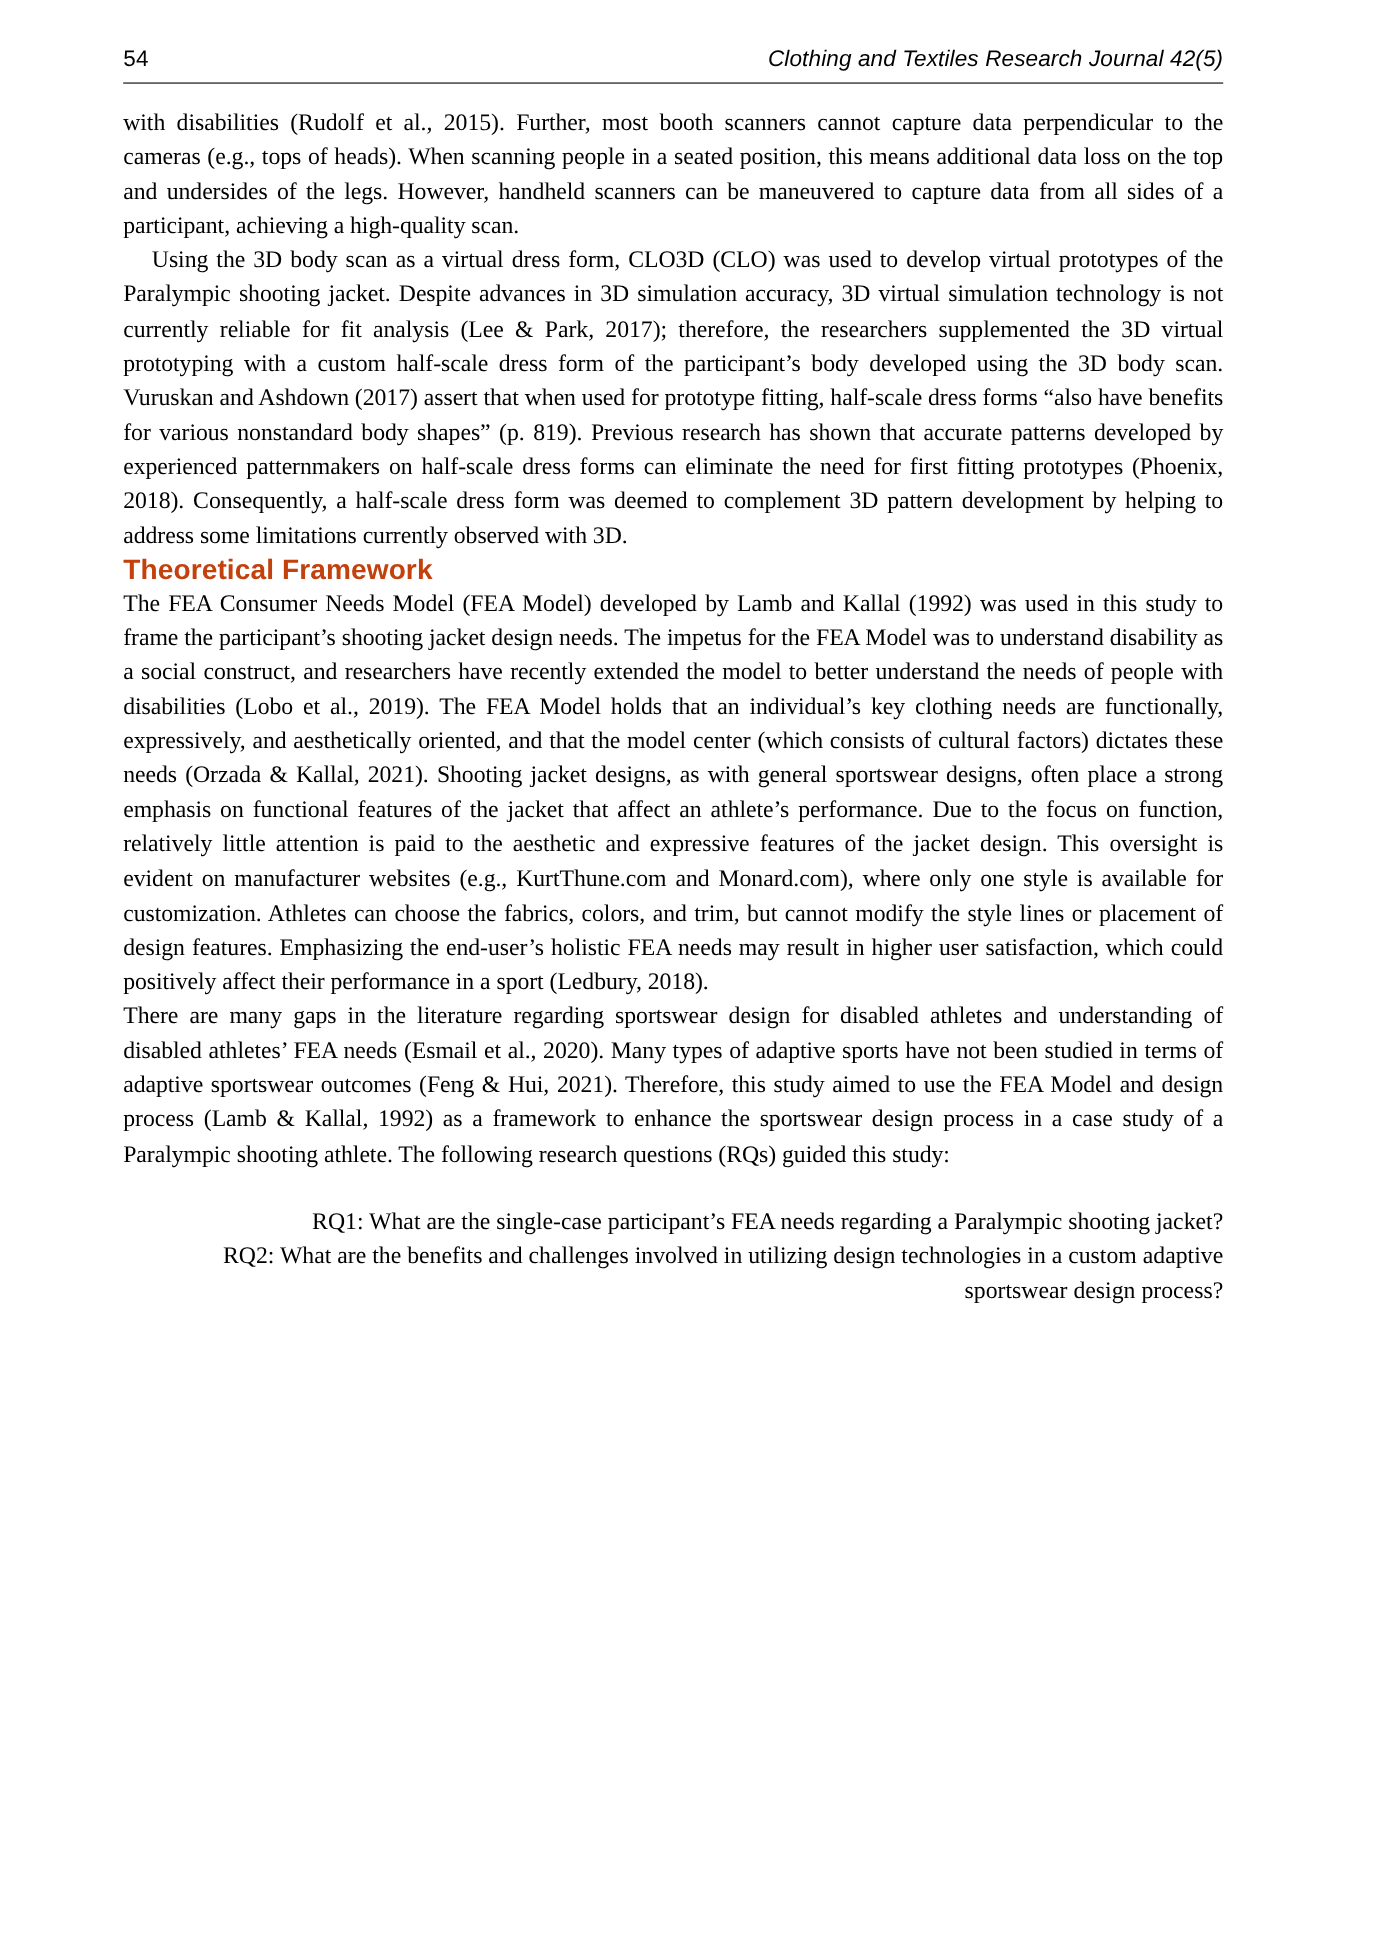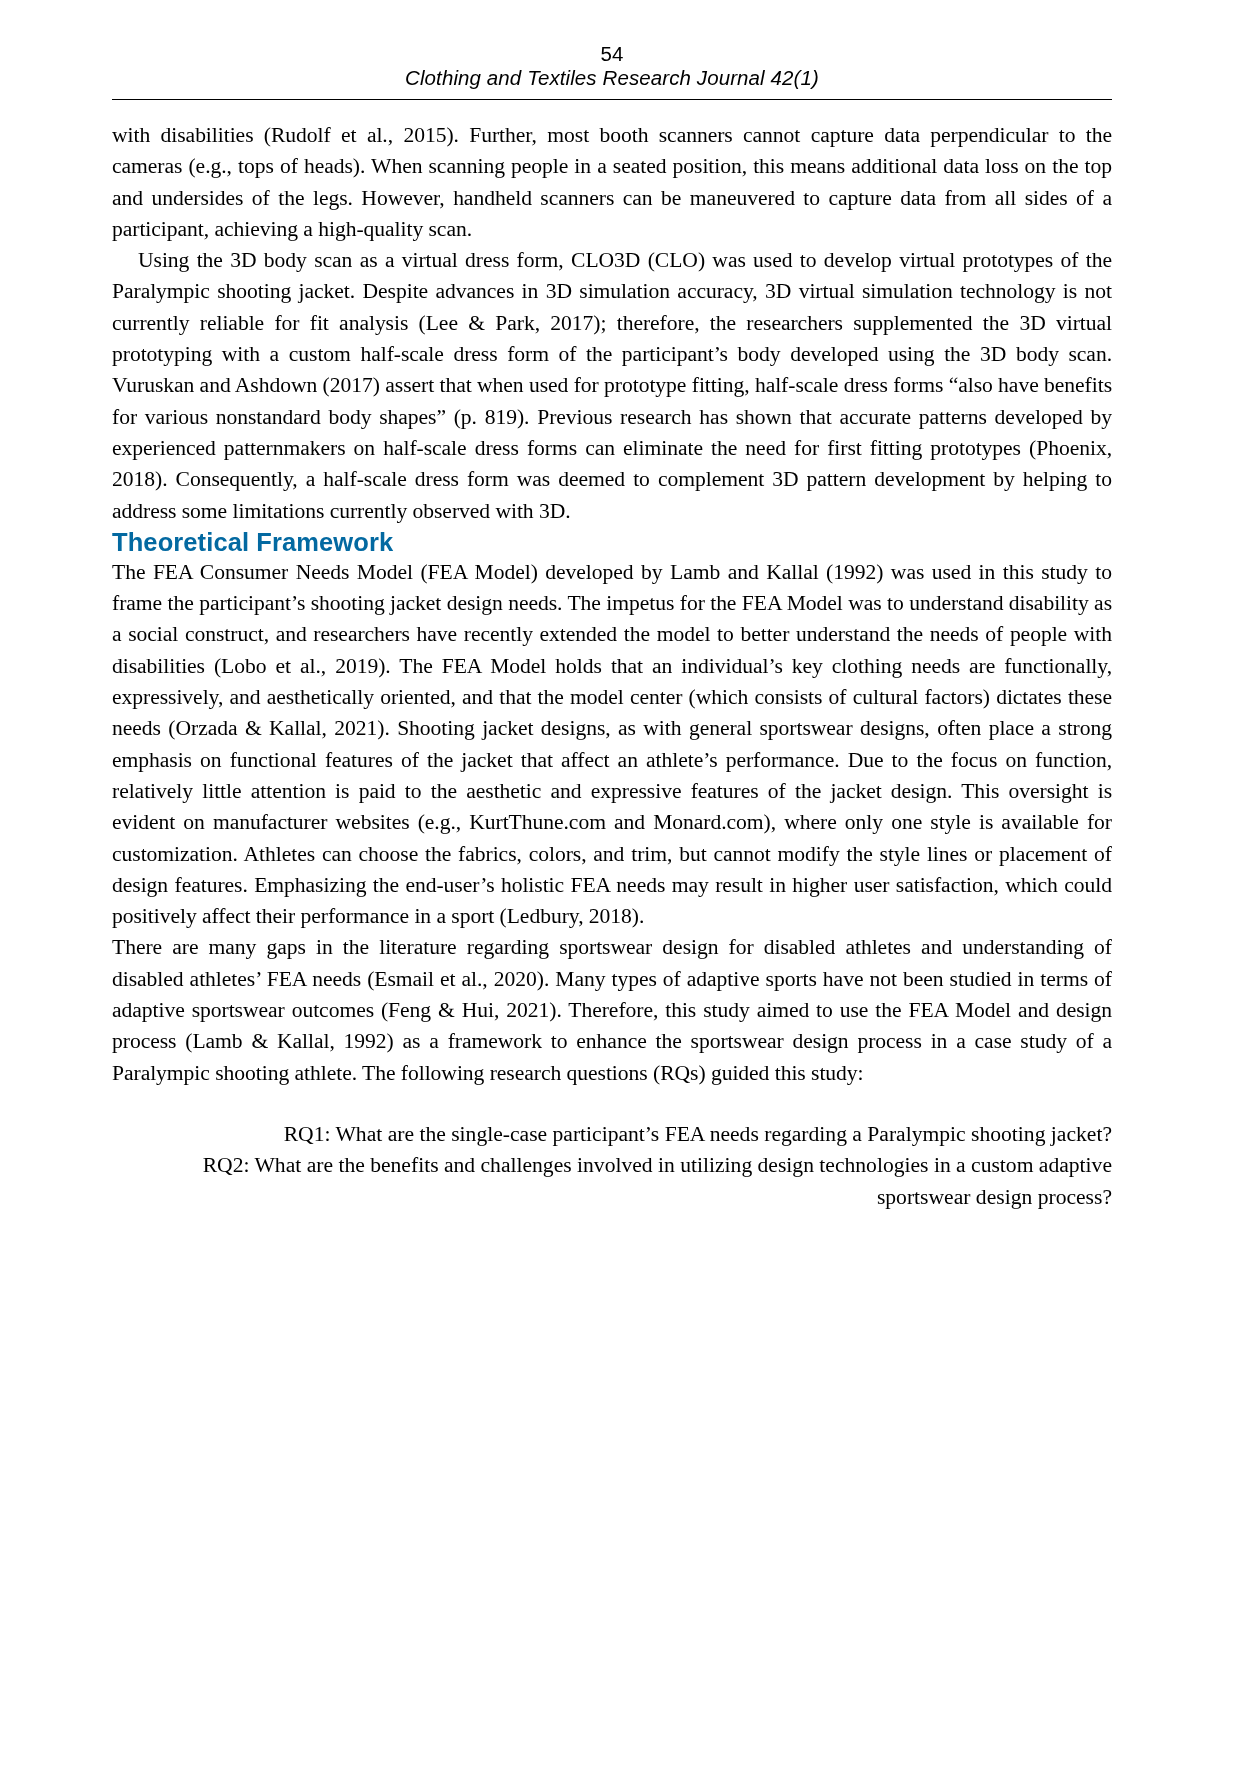--- a/index.html
+++ b/index.html
@@ -26,25 +26,24 @@
   .page-inner {
     position: absolute;
     left: 112px;
     top: 42px;
     width: 1000px;
   }
 
   
   .runninghead {
     display: flex;
-    align-items: center;
+    align-items: flex-end;
     justify-content: space-between;
     font-family: "Liberation Serif", "DejaVu Serif", serif;
     padding-bottom: 6px;
-    flex-direction: column;
   }
   .folio {
     font-size: 20.5px;
     font-weight: 400;
     letter-spacing: .2px;
     font-family: "Liberation Sans", "DejaVu Sans", sans-serif;
   }
   .journal-title {
     font-size: 20.5px;
     font-style: italic;
@@ -76,21 +75,21 @@
   }
 
   
   h2.section-heading {
     font-family: "Liberation Sans", "DejaVu Sans", sans-serif;
     font-weight: 700;
     font-size: 25.5px;
     line-height: 30px;
     margin: 0;
     letter-spacing: .1px;
-    color: #0369a1;
+    color: #c2410c;
   }
   .sec-gap-before { margin-top: 56px; }
   .sec-gap-after  { margin-top: 22px; }
 
   
   .rq-list {
     margin: 30px 0 0 0;
     padding: 0 0 0 40px;
     list-style: none;
   }
@@ -105,21 +104,21 @@
   .rq-item + .rq-item { margin-top: 0; }
 </style>
 </head>
 <body>
 
 <div class="page">
   <div class="page-inner">
 
     <div class="runninghead">
       <span class="folio">54</span>
-      <span class="journal-title">Clothing and Textiles Research Journal 42(1)</span>
+      <span class="journal-title">Clothing and Textiles Research Journal 42(5)</span>
     </div>
     <hr class="head-rule">
 
     <div class="body-block">
       <p class="para">with disabilities (Rudolf et al., 2015). Further, most booth scanners cannot capture data perpendicular to the cameras (e.g., tops of heads). When scanning people in a seated position, this means additional data loss on the top and undersides of the legs. However, handheld scanners can be maneuvered to capture data from all sides of a participant, achieving a high-quality scan.</p>
       <p class="para indent">Using the 3D body scan as a virtual dress form, CLO3D (CLO) was used to develop virtual prototypes of the Paralympic shooting jacket. Despite advances in 3D simulation accuracy, 3D virtual simulation technology is not currently reliable for fit analysis (Lee &amp; Park, 2017); therefore, the researchers supplemented the 3D virtual prototyping with a custom half-scale dress form of the participant’s body developed using the 3D body scan. Vuruskan and Ashdown (2017) assert that when used for prototype fitting, half-scale dress forms “also have benefits for various nonstandard body shapes” (p. 819). Previous research has shown that accurate patterns developed by experienced patternmakers on half-scale dress forms can eliminate the need for first fitting prototypes (Phoenix, 2018). Consequently, a half-scale dress form was deemed to complement 3D pattern development by helping to address some limitations currently observed with 3D.</p>
     </div>
 
     <h2 class="section-heading sec-gap-before">Theoretical Framework</h2>
     <p class="para sec-gap-after">The FEA Consumer Needs Model (FEA Model) developed by Lamb and Kallal (1992) was used in this study to frame the participant’s shooting jacket design needs. The impetus for the FEA Model was to understand disability as a social construct, and researchers have recently extended the model to better understand the needs of people with disabilities (Lobo et al., 2019). The FEA Model holds that an individual’s key clothing needs are functionally, expressively, and aesthetically oriented, and that the model center (which consists of cultural factors) dictates these needs (Orzada &amp; Kallal, 2021). Shooting jacket designs, as with general sportswear designs, often place a strong emphasis on functional features of the jacket that affect an athlete’s performance. Due to the focus on function, relatively little attention is paid to the aesthetic and expressive features of the jacket design. This oversight is evident on manufacturer websites (e.g., KurtThune.com and Monard.com), where only one style is available for customization. Athletes can choose the fabrics, colors, and trim, but cannot modify the style lines or placement of design features. Emphasizing the end-user’s holistic FEA needs may result in higher user satisfaction, which could positively affect their performance in a sport (Ledbury, 2018).</p>

